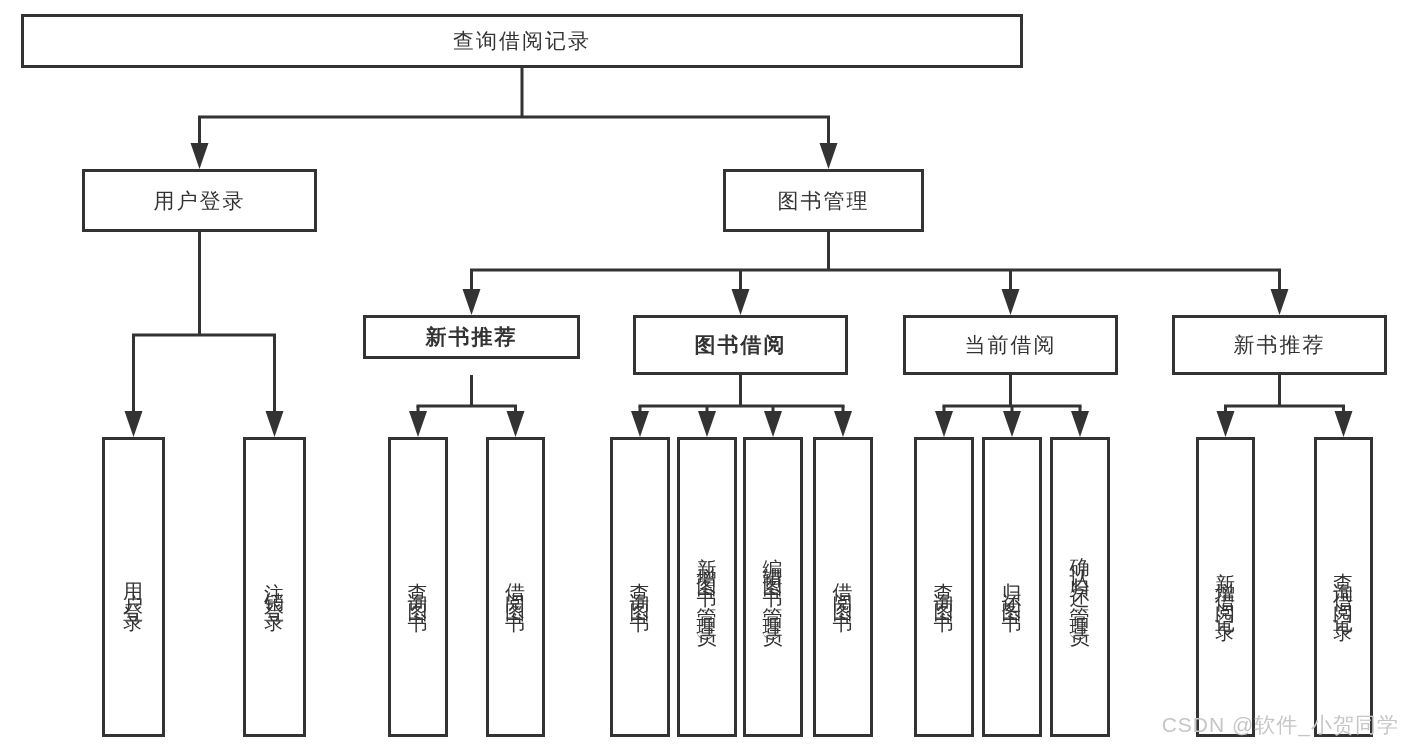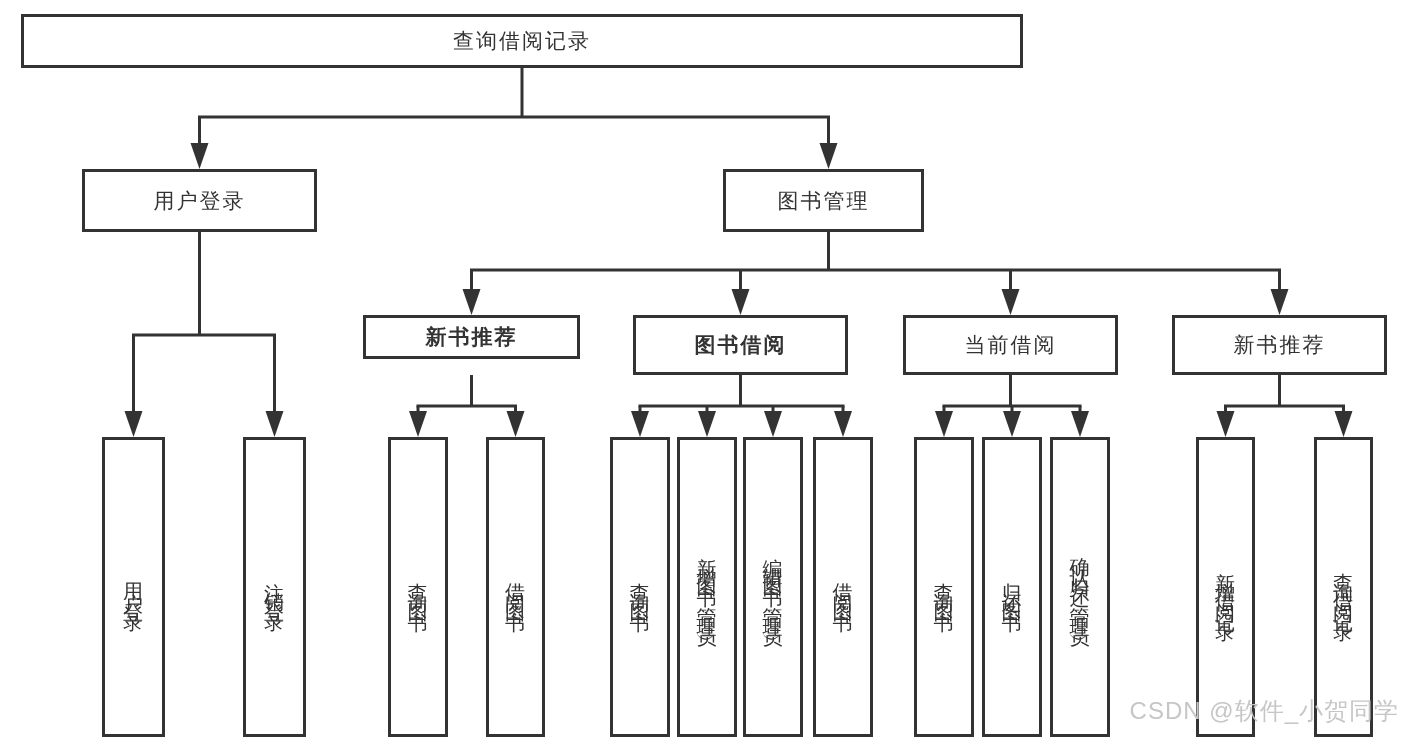--- a/index.html
+++ b/index.html
@@ -34,22 +34,22 @@
   .node.v .label {
     writing-mode: vertical-rl;
     text-orientation: mixed;
     font-size: 20px;
     letter-spacing: 10px;
     line-height: 1;
   }
   #watermark {
     position: absolute;
     right: 6px;
-    bottom: 20px;
-    font-size: 24px;
+    bottom: 8px;
+    font-size: 21px;
     letter-spacing: 1px;
     color: var(--wm, #c6c6c6);
     white-space: nowrap;
     z-index: 5;
     margin-top: 40px;
   }
 </style>
 </head>
 <body>
 

